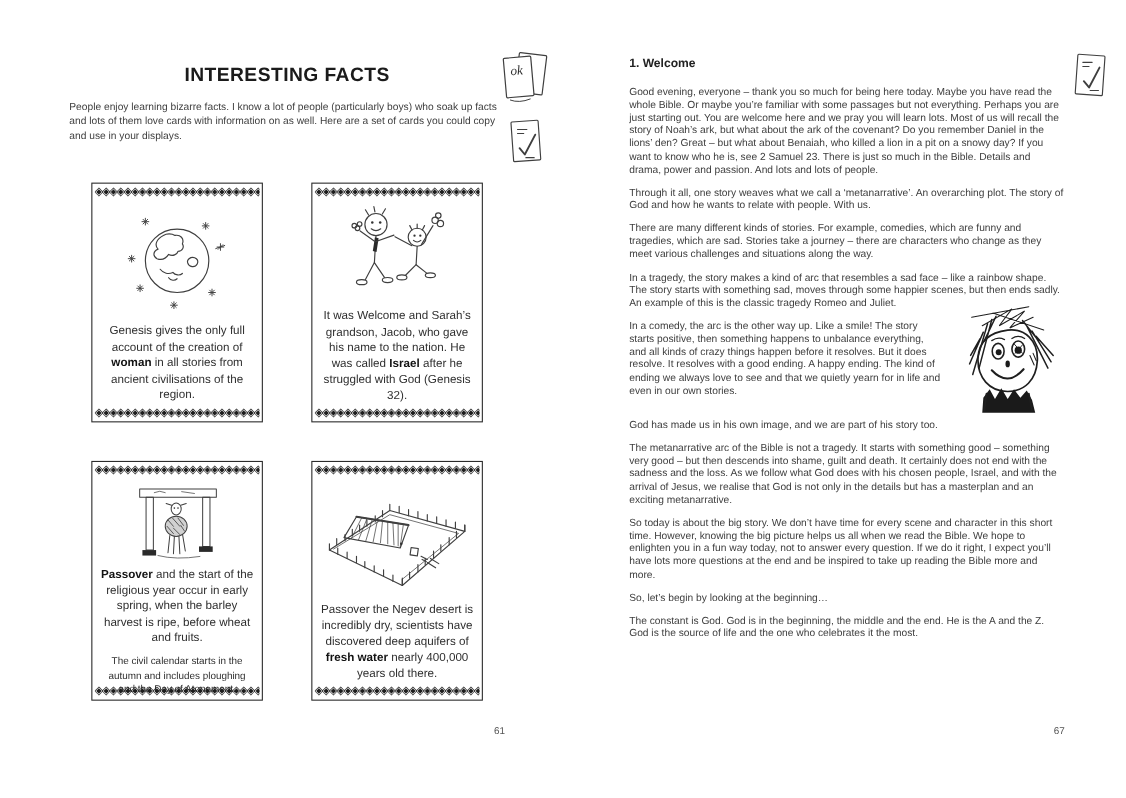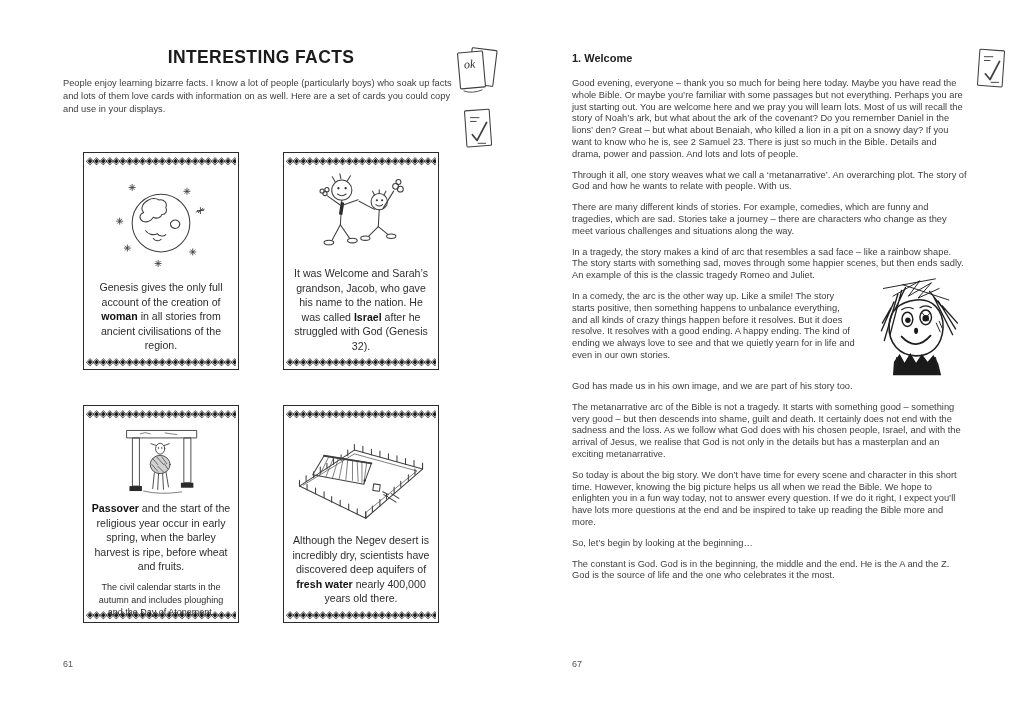--- a/index.html
+++ b/index.html
@@ -2,21 +2,21 @@
 <html><head>
 <meta charset="utf-8">
 <style>
   html,body{margin:0;padding:0;background:#fff;}
   body{width:1024px;height:725px;position:relative;overflow:hidden;
        font-family:"Liberation Sans",sans-serif;color:#3e3e3e;
        -webkit-font-smoothing:antialiased;}
   .page{position:absolute;top:45px;width:396px;}
   .page.left{left:63px;}
   .page.right{left:572px;}
-  h1.ptitle{margin:1px;text-align:center;font-size:17.5px;line-height:22px;
+  h1.ptitle{margin:12px;text-align:center;font-size:17.5px;line-height:22px;
       font-weight:700;letter-spacing:.4px;color:#1b1b1b;}
   .intro{font-size:9.3px;line-height:13px;margin:9px 0 0;color:#3e3e3e;}
   h2.subtitle{margin:7px 0 14px;text-align:left;font-size:11px;
       font-weight:700;color:#222;}
   .para{font-size:9.3px;line-height:11.8px;margin:0 0 9px;color:#3e3e3e;}
   .clear-face{clear:right;}
   .face-float{float:right;width:104px;height:104px;margin:-16px -2px 2px 9px;}
   .face-float svg{display:block;}
 
   
@@ -36,21 +36,21 @@
       margin-top:7px;}
 
   
   .cicon{position:absolute;}
   .ok-icon{left:454px;top:44px;width:46px;height:62px;}
   .ok-label{position:absolute;left:10px;top:13px;
       font:italic 12px "Liberation Serif",serif;color:#2f2f2f;
       transform:rotate(-5deg);}
   .check1{left:460px;top:104px;width:38px;height:52px;}
   .check2{left:972px;top:44px;width:38px;height:52px;}
-  .pnum{position:absolute;top:659px;width:396px;text-align:left;
+  .pnum{position:absolute;top:659px;width:396px;text-align:right;
       font-size:9px;color:#555;}
   .pnum.pl{left:63px;} .pnum.pr{left:572px;}
   svg{overflow:visible;}
   .sk{stroke:#3f3f3f;stroke-width:1.1;fill:none;stroke-linecap:round;stroke-linejoin:round;}
 </style>
 </head>
 <body>
 
 <div>
 
@@ -167,21 +167,21 @@
       <path d="M36,26 L24,46 L78,56 L86,34 Z"></path>
       <path d="M36,26 L86,34" stroke-width="2"></path>
       <path d="M41,27 L31,47 M46,28 L38,48 M51,29 L45,49 M56,30 L52,50 M61,30 L59,51 M66,31 L66,52 M71,32 L72,53 M76,33 L76,54 M81,33.5 L78,55" stroke-width=".7"></path>
       <rect x="88" y="56" width="7" height="7" transform="rotate(8 91 59)"></rect>
       <circle cx="79" cy="52" r="1.2" fill="#333" stroke="none"></circle>
       <path d="M98,64 l6,3 M99,67 l4,2"></path>
       <path d="M104,70 l8,5 M107,66 l8,5"></path>
     </g>
   </svg>
 </div>
-    <div class="card-text"><span>Although the Negev desert is incredibly dry, scientists have discovered deep aquifers of </span><span class="b">fresh water</span><span> nearly 400,000 years old there.</span></div>
+    <div class="card-text"><span>Passover the Negev desert is incredibly dry, scientists have discovered deep aquifers of </span><span class="b">fresh water</span><span> nearly 400,000 years old there.</span></div>
 
     <div class="chain bottom">◈◈◈◈◈◈◈◈◈◈◈◈◈◈◈◈◈◈◈◈◈◈◈◈◈◈◈◈◈◈</div>
   </div>
 </div>
   </section>
 
   <section class="page right">
     <h2 class="subtitle">1. Welcome</h2>
     <div id="paras">
         <p class="para">Good evening, everyone – thank you so much for being here today. Maybe you have read the whole Bible. Or maybe you’re familiar with some passages but not everything. Perhaps you are just starting out. You are welcome here and we pray you will learn lots. Most of us will recall the story of Noah’s ark, but what about the ark of the covenant? Do you remember Daniel in the lions’ den? Great – but what about Benaiah, who killed a lion in a pit on a snowy day? If you want to know who he is, see 2 Samuel 23. There is just so much in the Bible. Details and drama, power and passion. And lots and lots of people.</p>

